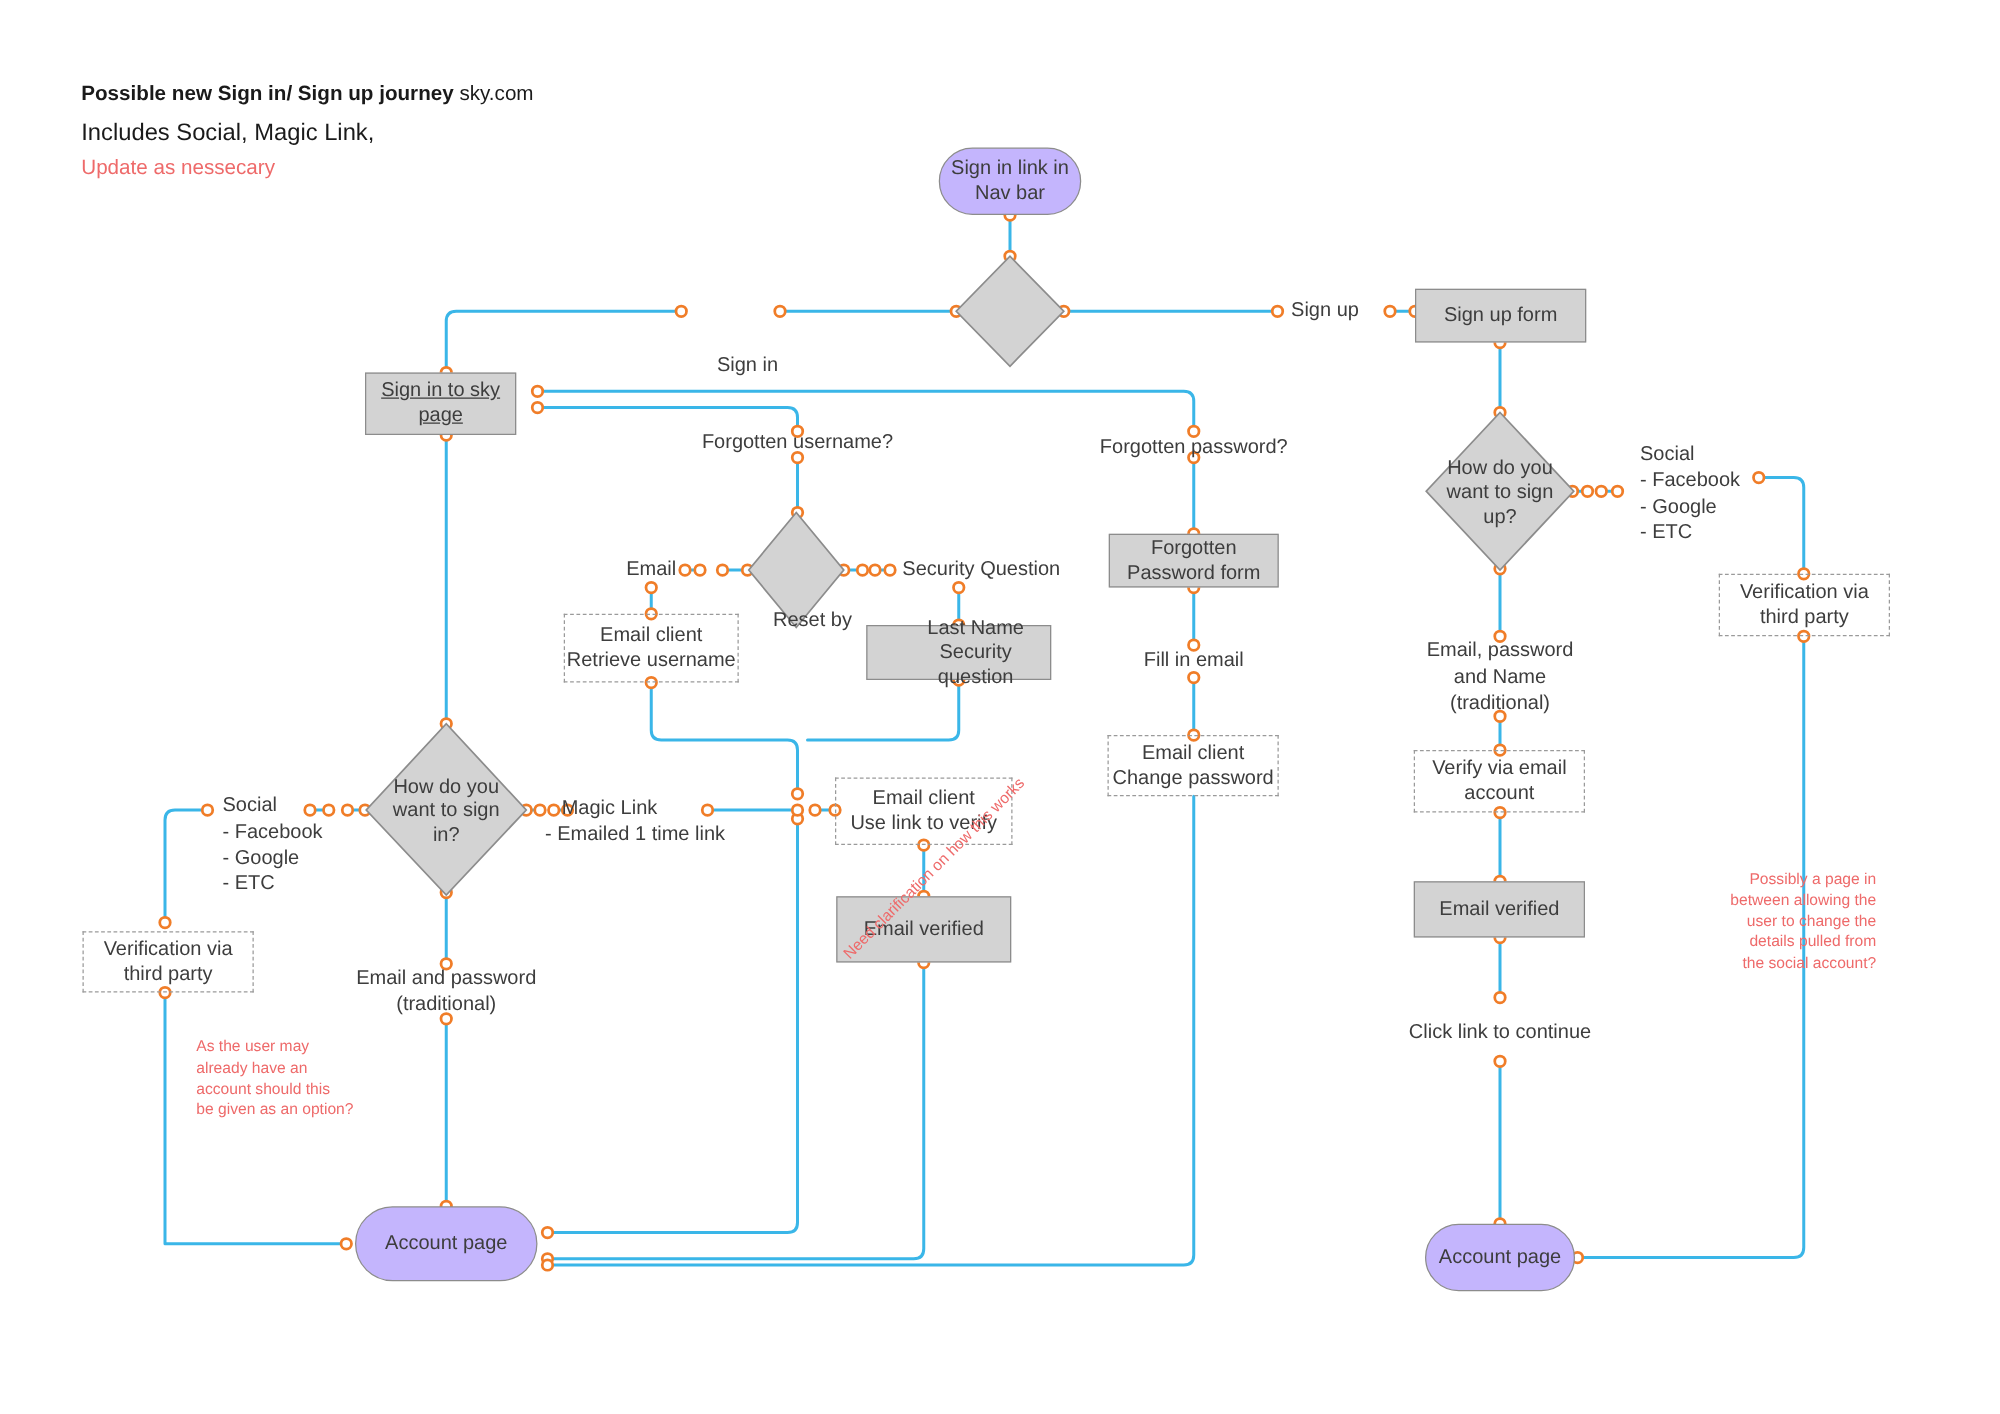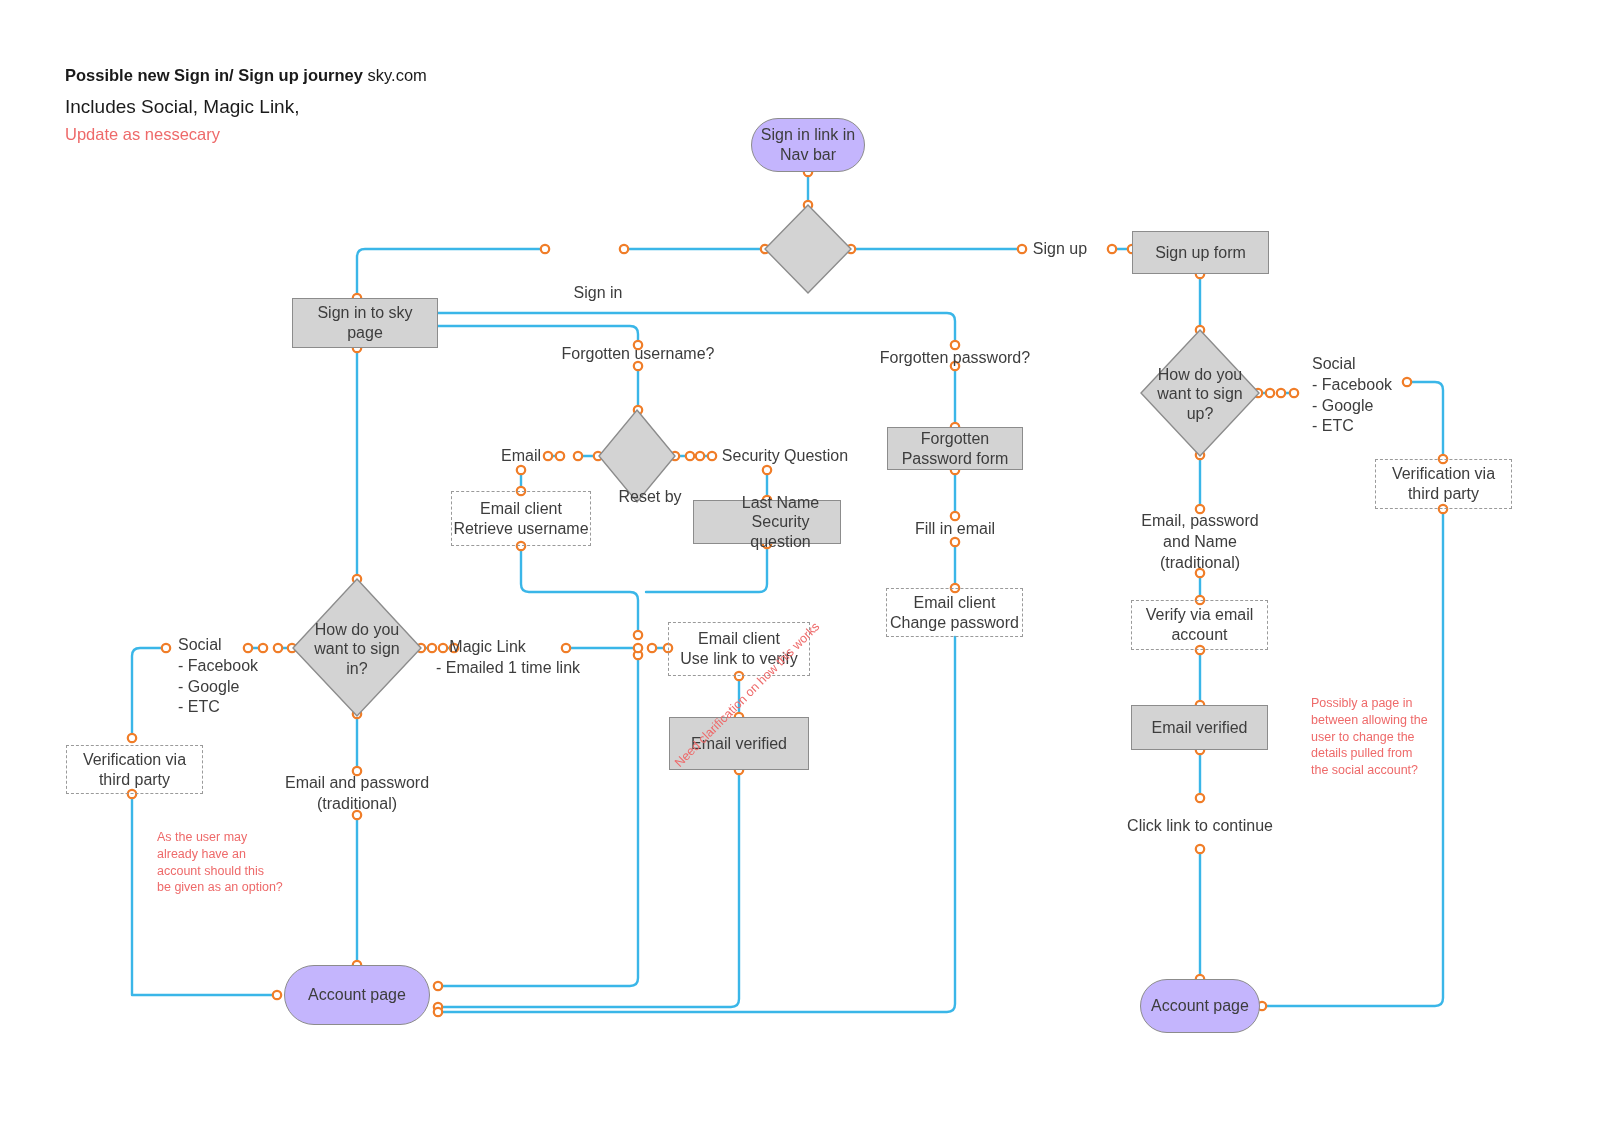--- a/index.html
+++ b/index.html
@@ -224,21 +224,21 @@
       <polygon points="357,579 421,648 357,716 293,648"></polygon>
       <polygon points="1200,330 1259,393 1200,456 1141,393"></polygon>
     </g>
   </svg>
 
   <div class="node term" style="left:751px;top:118px;width:114px;height:54px;">
     <span style="white-space:pre-line">Sign in link in
 Nav bar</span>
   </div>
 
-  <div class="node proc" style="left:292px;top:298px;width:146px;height:50px;">
+  <div class="node proc" style="left:292px;top:298px;width:121px;height:50px;text-decoration:underline;">
     <span style="white-space:pre-line">Sign in to sky
 page</span>
   </div>
 
   <div class="node" style="left:612px;top:440px;width:76px;height:32px;margin-top:41px;">
     <span>Reset by</span>
   </div>
 
   <div class="node dashed" style="left:451px;top:491px;width:140px;height:55px;">
     <span style="white-space:pre-line">Email client
@@ -349,19 +349,19 @@
   <div class="lbl" style="left:1110px;top:816px;width:180px;">Click link to continue</div>
 
   <div class="note" style="left:157px;top:829px;width:180px;">As the user may
 already have an
 account should this
 be given as an option?</div>
 
 
   <div class="rot" style="left:672px;top:760px;">Need clarification on how this works</div>
 
-  <div class="note" style="left:1311px;top:695px;width:190px;">Possibly a page in
+  <div class="note" style="left:1311px;top:695px;width:190px;text-align:right;">Possibly a page in
 between allowing the
 user to change the
 details pulled from
 the social account?</div>
 
 </div>
 
 </body></html>

